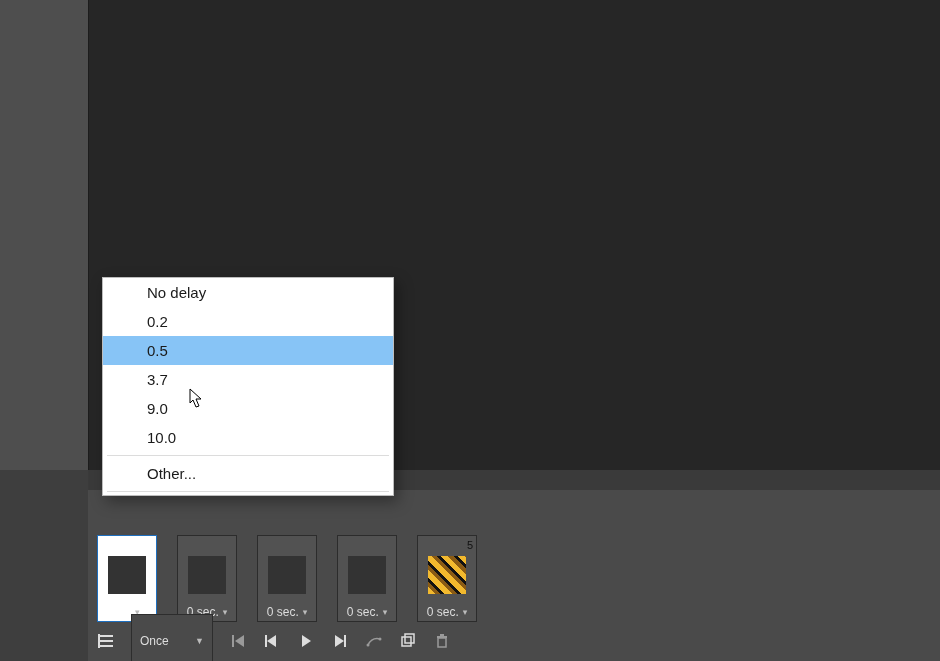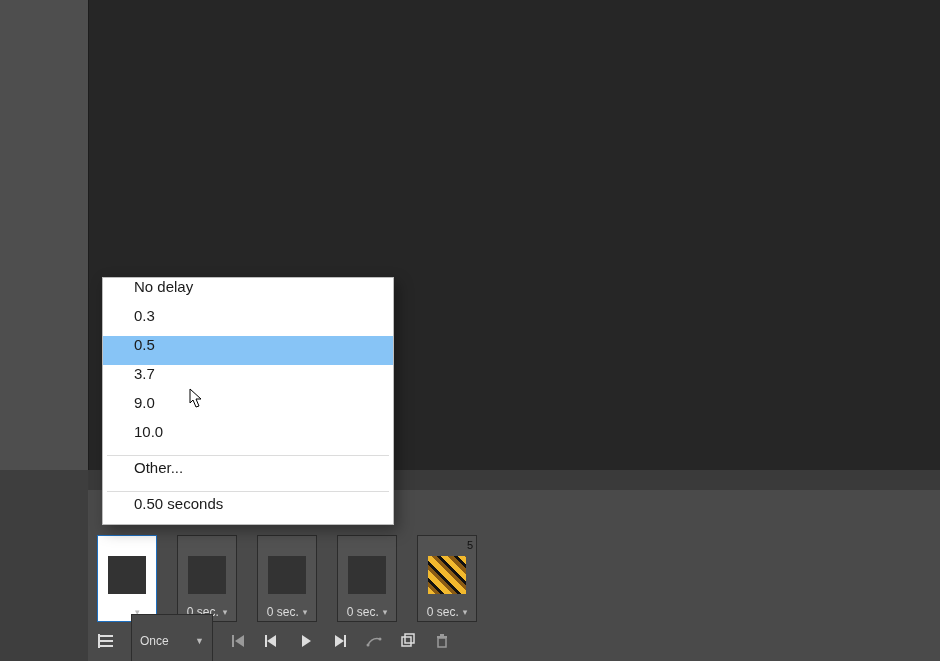--- a/index.html
+++ b/index.html
@@ -22,21 +22,21 @@
 .frame-delay:first-child{color:#fff}
 
 .play-bar{position:absolute;left:97px;top:628px;height:26px;display:flex;align-items:center;gap:16px}
 .pb-btn{width:18px;height:18px;display:flex;align-items:center;justify-content:center;color:#ddd;cursor:pointer}
 .pb-btn svg{width:16px;height:16px;fill:#ddd}
 .pb-btn.dim svg{fill:#9a9a9a}
 .loop-select{height:20px;min-width:64px;padding:16px 8px;border:1px solid #2d2d2d;background:#4a4a4a;color:#ddd;font-size:12px;display:flex;align-items:center;justify-content:space-between;cursor:pointer}
 .loop-select .tri{font-size:9px;margin-left:8px;color:#bbb}
 
 .menu{position:absolute;left:102px;top:277px;width:290px;background:#fff;border:1px solid #bdbdbd;box-shadow:4px 6px 14px rgba(0,0,0,.35)}
-.menu-item{height:29px;display:flex;padding-left:31px;font-size:15px;color:#1a1a1a;cursor:default}
+.menu-item{height:29px;display:flex;align-items:center;padding-left:44px;font-size:15px;color:#1a1a1a;cursor:default}
 .menu-item.highlight{background:#87c4f6}
 .menu-sep{height:1px;background:#dcdcdc;margin:3px 4px}
 
 .cursor{position:absolute;left:189px;top:388px;pointer-events:none}
 .cursor svg{width:16px;height:22px}
 </style>
 </head>
 <body>
 
 <div class="app">
@@ -148,42 +148,39 @@
           <rect x="6" y="1" width="4" height="2" fill="#9a9a9a"></rect>
         </svg>
     </div>
   </div>
 
   <div class="menu">
     <div class="menu-item">
         <span>No delay</span>
       </div>
     <div class="menu-item">
-        <span>0.3</span>
+        <span>0.2</span>
       </div>
     <div class="menu-item highlight">
         <span>0.5</span>
       </div>
     <div class="menu-item">
         <span>3.7</span>
       </div>
     <div class="menu-item">
         <span>9.0</span>
       </div>
     <div class="menu-item">
         <span>10.0</span>
       </div>
     <div class="menu-sep"></div>
     <div class="menu-item">
         <span>Other...</span>
       </div>
     <div class="menu-sep"></div>
-    <div class="menu-item">
-        <span>0.50 seconds</span>
-      </div>
   </div>
 
   <div class="cursor">
     <svg viewBox="0 0 16 22">
         <polygon points="1,1 1,15 4,12 7,19 10,18 7,11 12,11" fill="#fff" stroke="#000" stroke-width="1"></polygon>
       </svg>
   </div>
 </div>
 
 </body></html>

